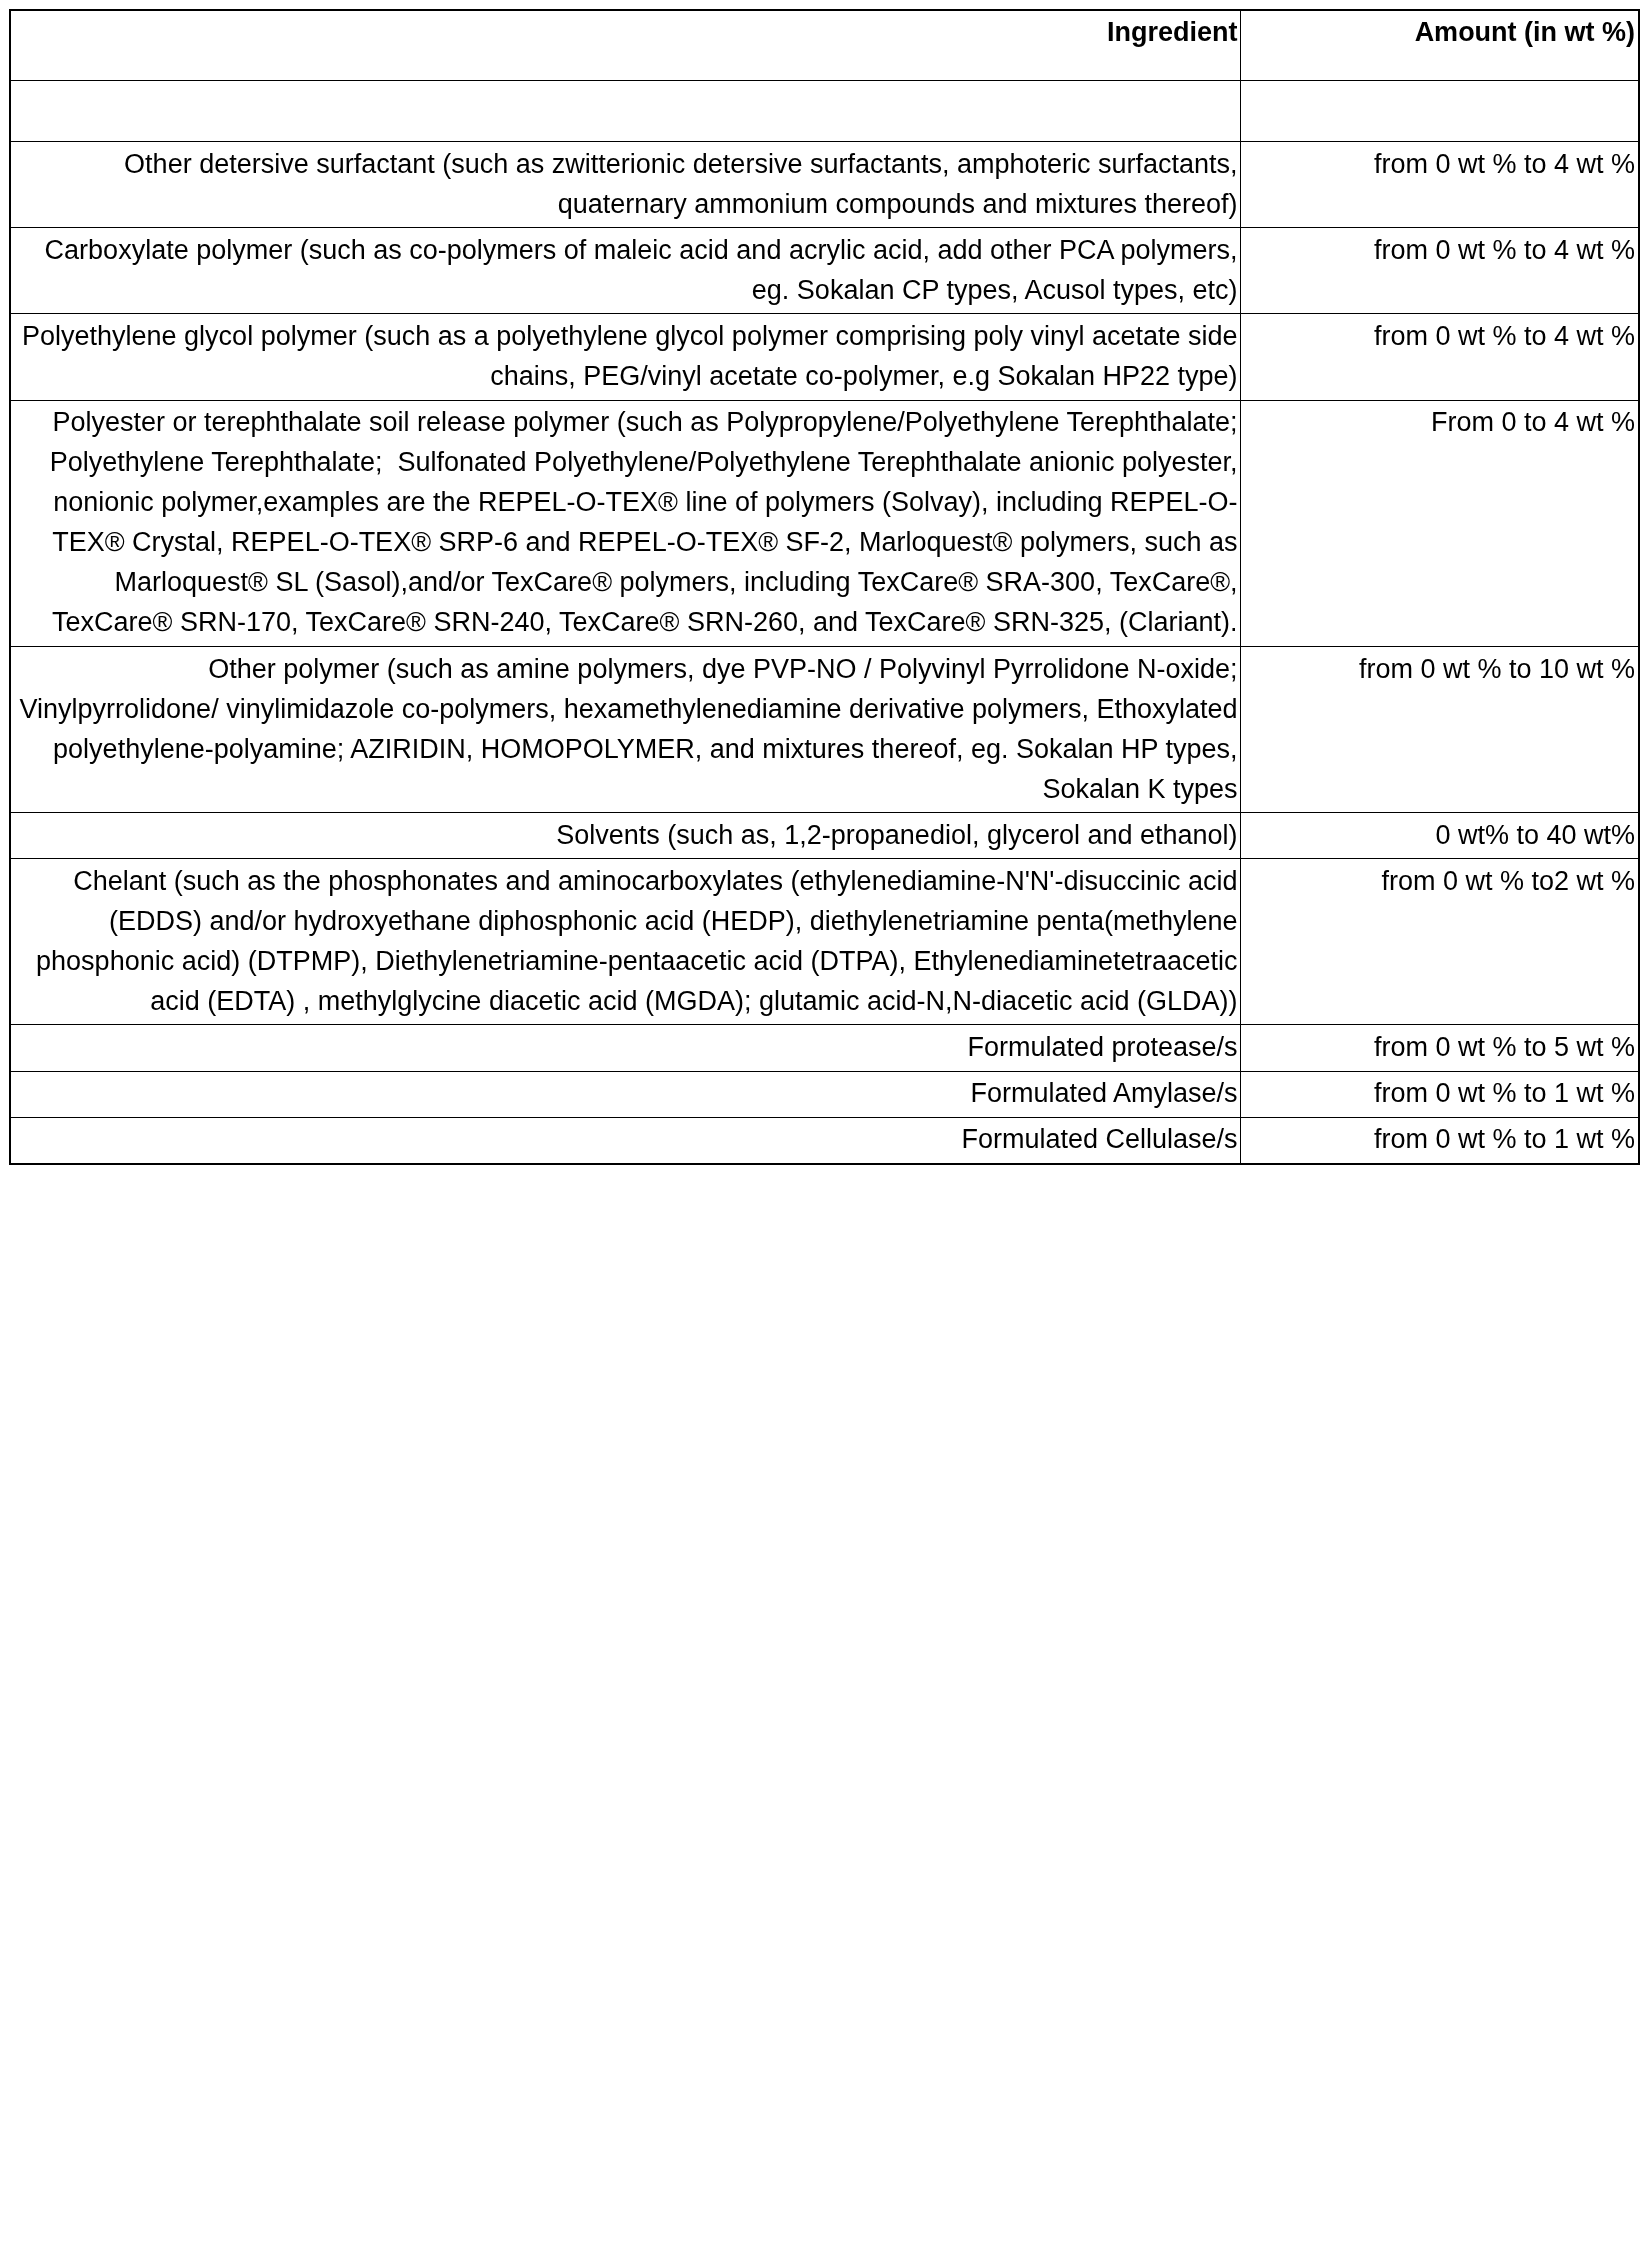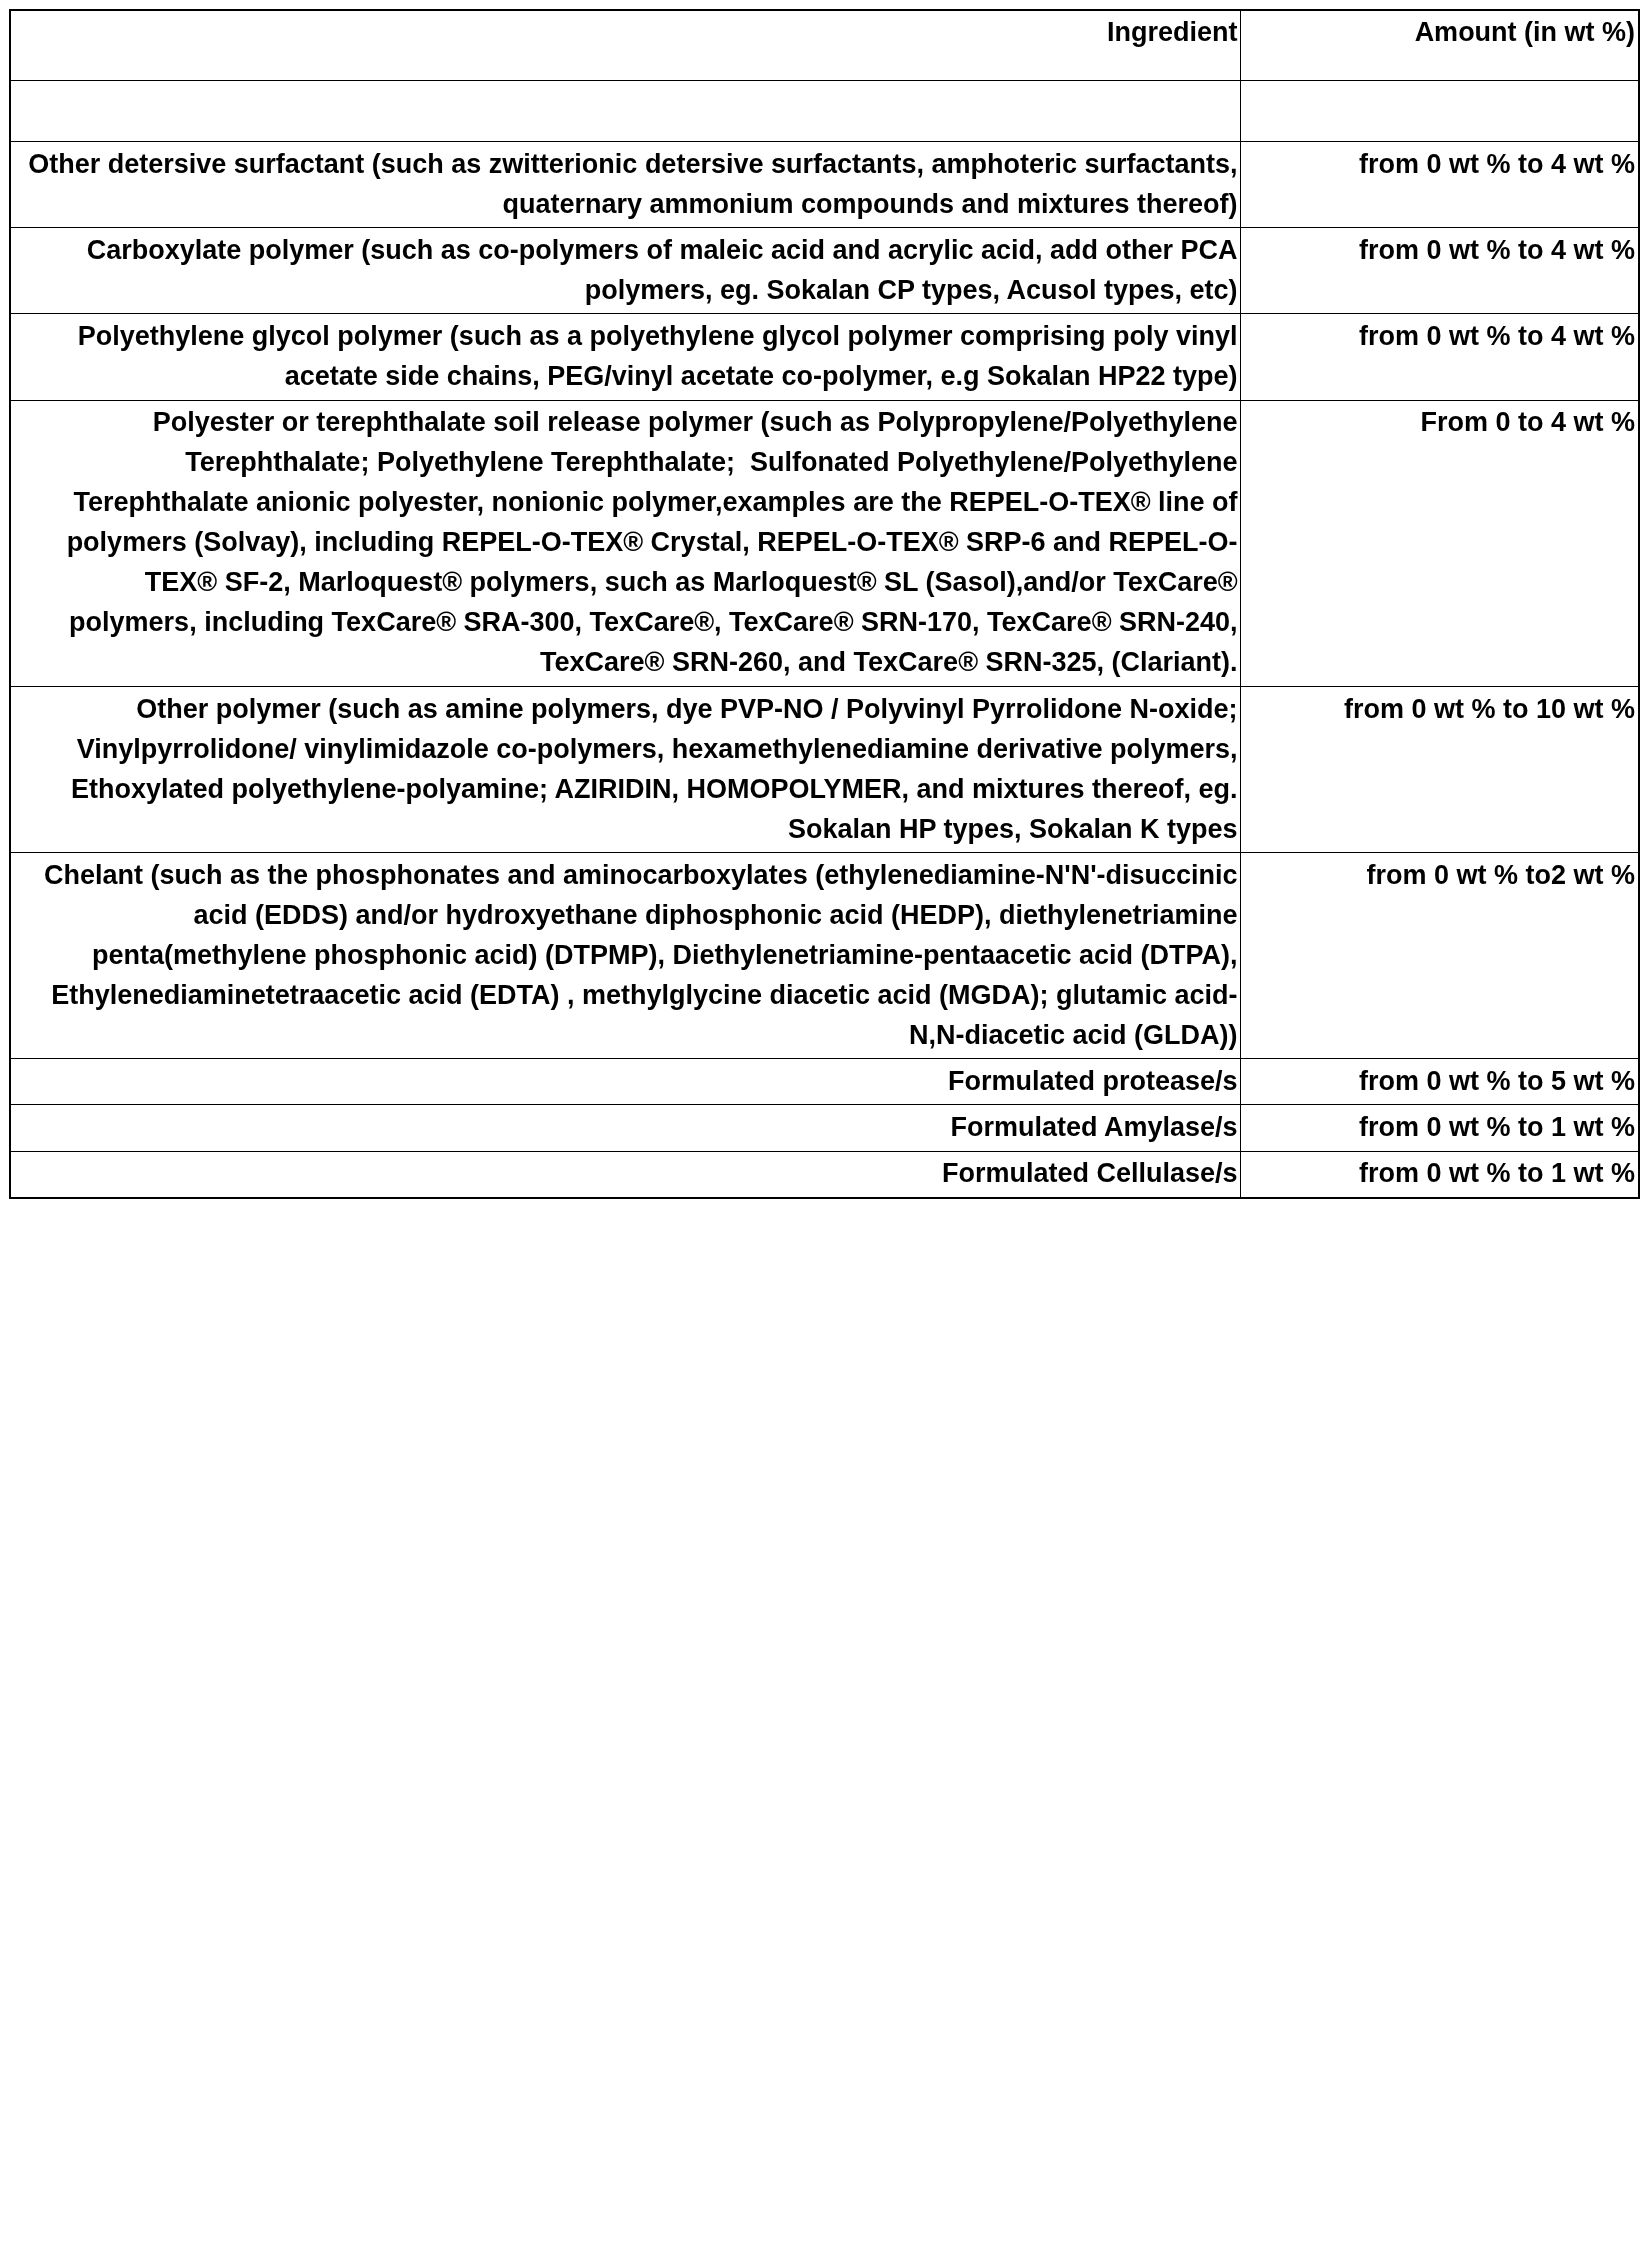--- a/index.html
+++ b/index.html
@@ -45,21 +45,20 @@
     font-weight: bold;
     font-size: 27px;
     line-height: 40px;
     height: 64px;
   }
   table.ingredients-table tr.spacer-row td {
     height: 55px;
   }
   .cell-text {
     display: block;
-    font-weight: bold;
   }
 </style>
 </head>
 <body>
 
 <div class="page">
   <table class="ingredients-table">
     <colgroup>
       <col class="col-ingredient">
       <col class="col-amount">
@@ -89,20 +88,24 @@
         </tr>
         <tr>
           <td><span class="cell-text">Polyester or terephthalate soil release polymer (such as Polypropylene/Polyethylene Terephthalate; Polyethylene Terephthalate;  Sulfonated Polyethylene/Polyethylene Terephthalate anionic polyester, nonionic polymer,examples are the REPEL-O-TEX® line of polymers (Solvay), including REPEL-O-TEX® Crystal, REPEL-O-TEX® SRP-6 and REPEL-O-TEX® SF-2, Marloquest® polymers, such as Marloquest® SL (Sasol),and/or TexCare® polymers, including TexCare® SRA-300, TexCare®, TexCare® SRN-170, TexCare® SRN-240, TexCare® SRN-260, and TexCare® SRN-325, (Clariant).</span></td>
           <td><span class="cell-text"> From 0 to 4 wt %</span></td>
         </tr>
         <tr>
           <td><span class="cell-text">Other polymer (such as amine polymers, dye PVP-NO / Polyvinyl Pyrrolidone N-oxide; Vinylpyrrolidone/ vinylimidazole co-polymers, hexamethylenediamine derivative polymers, Ethoxylated polyethylene-polyamine; AZIRIDIN, HOMOPOLYMER, and mixtures thereof, eg. Sokalan HP types, Sokalan K types</span></td>
           <td><span class="cell-text">from 0 wt % to 10 wt %</span></td>
         </tr>
         <tr>
+          <td><span class="cell-text">Solvents (such as, 1,2-propanediol, glycerol and ethanol)</span></td>
+          <td><span class="cell-text">0 wt% to 40 wt%</span></td>
+        </tr>
+        <tr>
           <td><span class="cell-text">Chelant (such as the phosphonates and aminocarboxylates (ethylenediamine-N'N'-disuccinic acid (EDDS) and/or hydroxyethane diphosphonic acid (HEDP), diethylenetriamine penta(methylene phosphonic acid) (DTPMP), Diethylenetriamine-pentaacetic acid (DTPA), Ethylenediaminetetraacetic acid (EDTA) , methylglycine diacetic acid (MGDA); glutamic acid-N,N-diacetic acid (GLDA))</span></td>
           <td><span class="cell-text">from 0 wt % to2 wt %</span></td>
         </tr>
         <tr>
           <td><span class="cell-text">Formulated protease/s</span></td>
           <td><span class="cell-text">from 0 wt % to 5 wt %</span></td>
         </tr>
         <tr>
           <td><span class="cell-text">Formulated Amylase/s</span></td>
           <td><span class="cell-text">from 0 wt % to 1 wt %</span></td>

